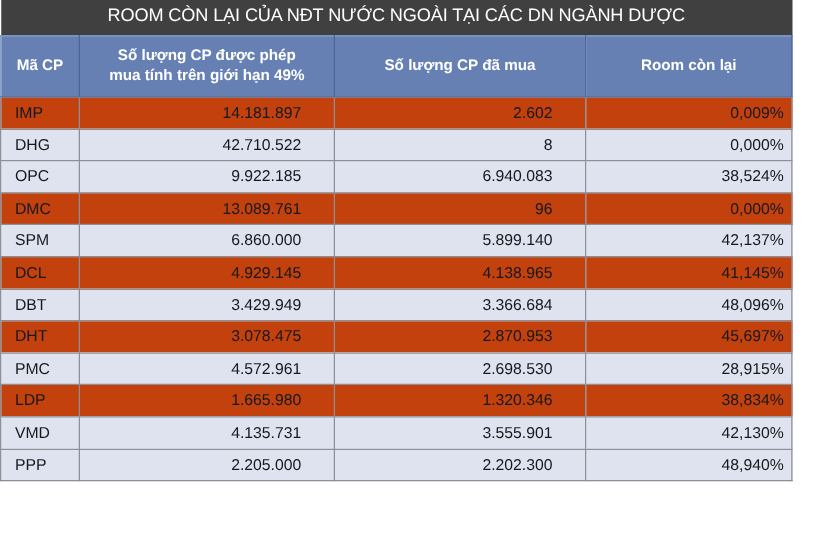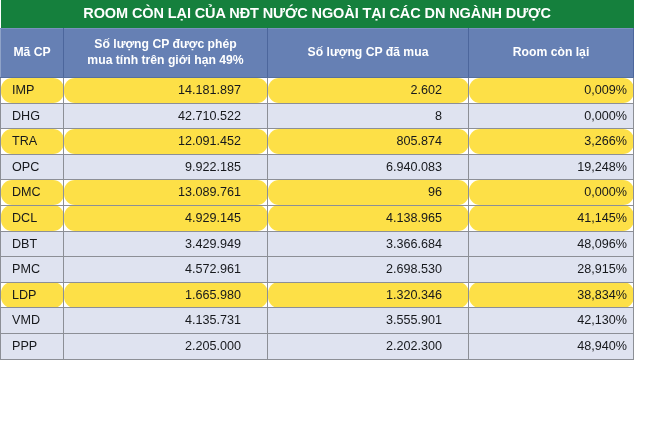--- a/index.html
+++ b/index.html
@@ -26,24 +26,24 @@
   table.room-table {
     border-collapse: collapse;
     table-layout: fixed;
     width: 633px;
     margin: 0;
     border-spacing: 0;
   }
 
   
   tr.title-row th {
-    background: #15803d;
+    background: #404040;
     color: #ffffff;
     font-size: 14.5px;
-    font-weight: bold;
+    font-weight: normal;
     letter-spacing: -0.1px;
     text-align: center;
     height: 26px;
     padding: 0 4px 2px 4px;
     border: none;
     white-space: nowrap;
     vertical-align: middle;
   }
 
   
@@ -72,21 +72,21 @@
     height: 25.6px;
     font-size: 12.6px;
     color: #16181c;
     border: 1px solid #8c8f96;
     padding: 0 9px;
     box-sizing: border-box;
     white-space: nowrap;
     vertical-align: middle;
     line-height: 1;
   }
-  tbody tr.odd td { background: #fde047; border-radius: 11px; }
+  tbody tr.odd td { background: #c2410c; }
   tbody tr.even td { background: #dfe3f0; margin-top: 47px; }
 
   td.c-code { text-align: left; padding-left: 11px; }
   td.c-num  { text-align: right; padding-right: 26px; }
   td.c-pct  { text-align: right; padding-right: 6px; }
 
   
   col.w-code { width: 63px; }
   col.w-allowed { width: 204px; }
   col.w-bought { width: 201px; }
@@ -129,50 +129,56 @@
           <td class="c-num">14.181.897</td>
           <td class="c-num">2.602</td>
           <td class="c-pct">0,009%</td>
         </tr>
         <tr class="even">
           <td class="c-code">DHG</td>
           <td class="c-num">42.710.522</td>
           <td class="c-num">8</td>
           <td class="c-pct">0,000%</td>
         </tr>
-        <tr class="odd">
-          <td class="c-code">TRA</td>
-          <td class="c-num">12.091.452</td>
-          <td class="c-num">805.874</td>
-          <td class="c-pct">3,266%</td>
-        </tr>
         <tr class="even">
           <td class="c-code">OPC</td>
           <td class="c-num">9.922.185</td>
           <td class="c-num">6.940.083</td>
-          <td class="c-pct">19,248%</td>
+          <td class="c-pct">38,524%</td>
         </tr>
         <tr class="odd">
           <td class="c-code">DMC</td>
           <td class="c-num">13.089.761</td>
           <td class="c-num">96</td>
           <td class="c-pct">0,000%</td>
         </tr>
+        <tr class="even">
+          <td class="c-code">SPM</td>
+          <td class="c-num">6.860.000</td>
+          <td class="c-num">5.899.140</td>
+          <td class="c-pct">42,137%</td>
+        </tr>
         <tr class="odd">
           <td class="c-code">DCL</td>
           <td class="c-num">4.929.145</td>
           <td class="c-num">4.138.965</td>
           <td class="c-pct">41,145%</td>
         </tr>
         <tr class="even">
           <td class="c-code">DBT</td>
           <td class="c-num">3.429.949</td>
           <td class="c-num">3.366.684</td>
           <td class="c-pct">48,096%</td>
         </tr>
+        <tr class="odd">
+          <td class="c-code">DHT</td>
+          <td class="c-num">3.078.475</td>
+          <td class="c-num">2.870.953</td>
+          <td class="c-pct">45,697%</td>
+        </tr>
         <tr class="even">
           <td class="c-code">PMC</td>
           <td class="c-num">4.572.961</td>
           <td class="c-num">2.698.530</td>
           <td class="c-pct">28,915%</td>
         </tr>
         <tr class="odd">
           <td class="c-code">LDP</td>
           <td class="c-num">1.665.980</td>
           <td class="c-num">1.320.346</td>

